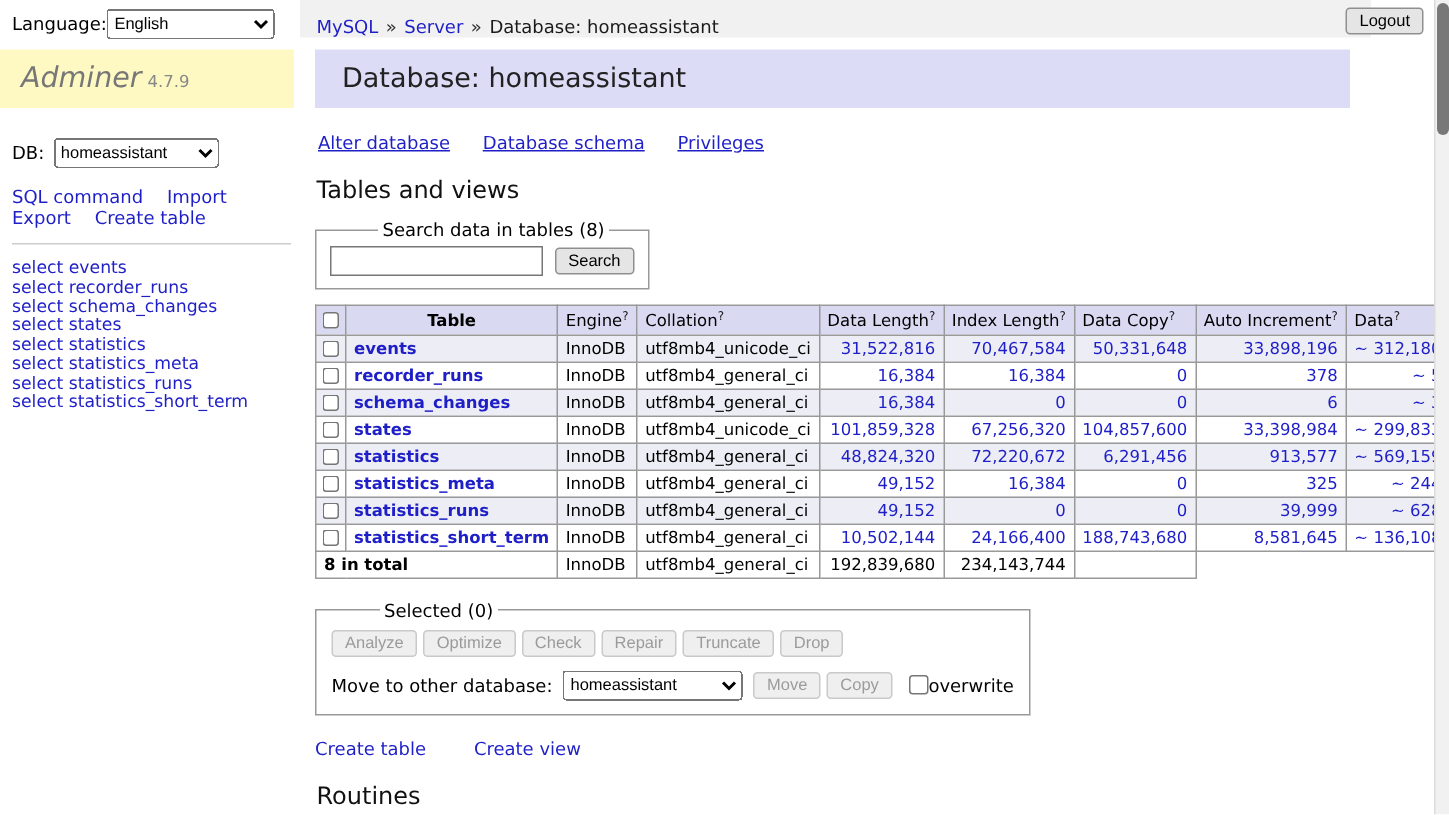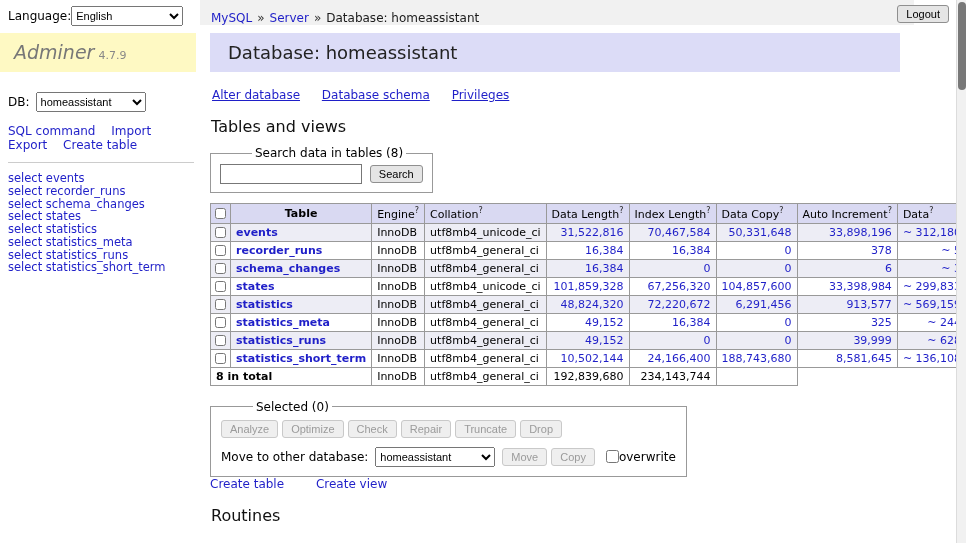--- a/index.html
+++ b/index.html
@@ -71,21 +71,21 @@
 
   
   .selected-fieldset { margin-top:14px; padding:6px 10px 9px; }
   button[disabled], .btn-gray { font-size:11px; padding:2px 8px; background:#efefef;
     border:1px solid #c9c9c9; border-radius:3px; color:#9b9b9b; }
   .selected-buttons button { margin-right:4px; }
   .move-row { margin-top:9px; display:flex; align-items:center; gap:7px; white-space:nowrap; }
   .move-row select { font-size:11px; height:20px; width:120px; }
   .move-row label { display:flex; align-items:center; gap:0; }
 
-  .link-row { }
+  .link-row { margin-top:15px; }
   .link-row a { margin-right:28px; }
 
   
   .scrollbar { position:absolute; right:0; top:0; width:10px; height:543px;
     background:#f1f1f1; border-left:1px solid #dcdcdc; }
   .scroll-thumb { position:absolute; left:1px; top:2px; width:8px; height:88px;
     background:#787878; border-radius:4px; }
 </style>
 </head>
 <body>

